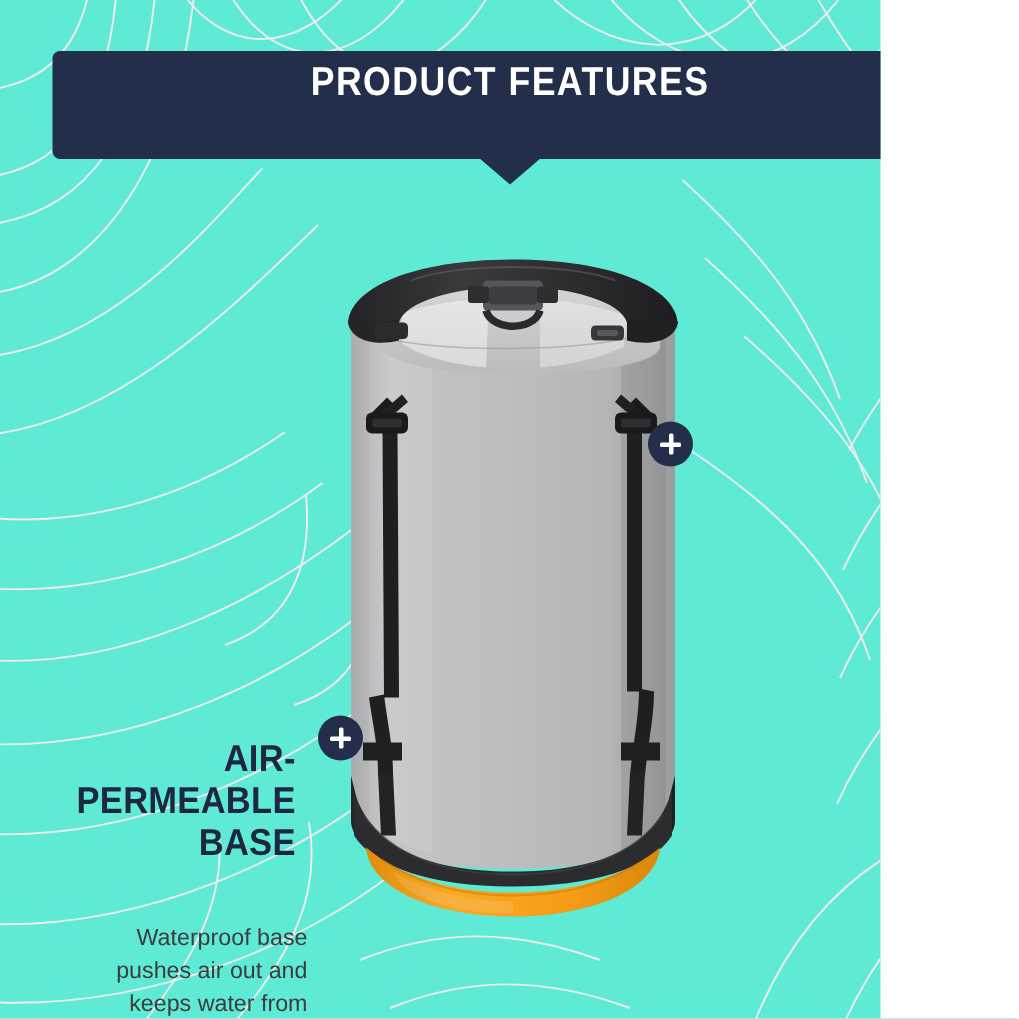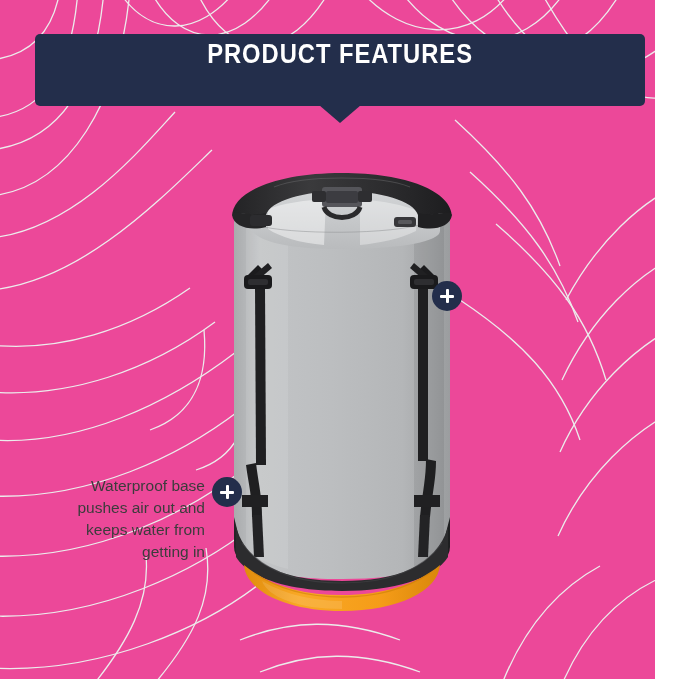--- a/index.html
+++ b/index.html
@@ -8,23 +8,23 @@
   }
   body {
     width: 679px;
     height: 679px;
     background: #ffffff;
     font-family: "Liberation Sans", sans-serif;
     overflow: hidden;
   }
   #stage {
     position: relative;
-    width: 655px;
+    width: 587px;
     height: 679px;
-    background: #ec4899;
+    background: #5eead4;
     overflow: hidden;
   }
 
   
   #topo {
     position: absolute;
     left: 0; top: 0;
     width: 679px; height: 679px;
     pointer-events: none;
   }
@@ -321,19 +321,23 @@
                C210,426 170,446 114,446 C58,446 18,426 16,400 Z" fill="url(#ventGrad)"></path>
       <path d="M26,408 C50,424 80,432 114,432 C148,432 178,424 202,408" stroke="#c77c08" stroke-width="1.4" fill="none" opacity="0.55"></path>
       <path d="M34,416 C58,430 86,436 114,436 L114,444 C70,444 40,432 34,416 Z" fill="#ffffff" opacity="0.12"></path>
     </g>
   </svg>
 
   <div class="plus-icon" id="callout-right-icon"></div>
 
   <div class="plus-icon" id="callout-left-icon"></div>
   <div id="callout-left-text">
+    <div class="callout-heading">
+      <span>AIR-PERMEABLE
+BASE</span>
+    </div>
     <div class="callout-body" id="callout-left-body">Waterproof base
 pushes air out and
 keeps water from
 getting in</div>
   </div>
 
 </div>
 
 </body></html>

